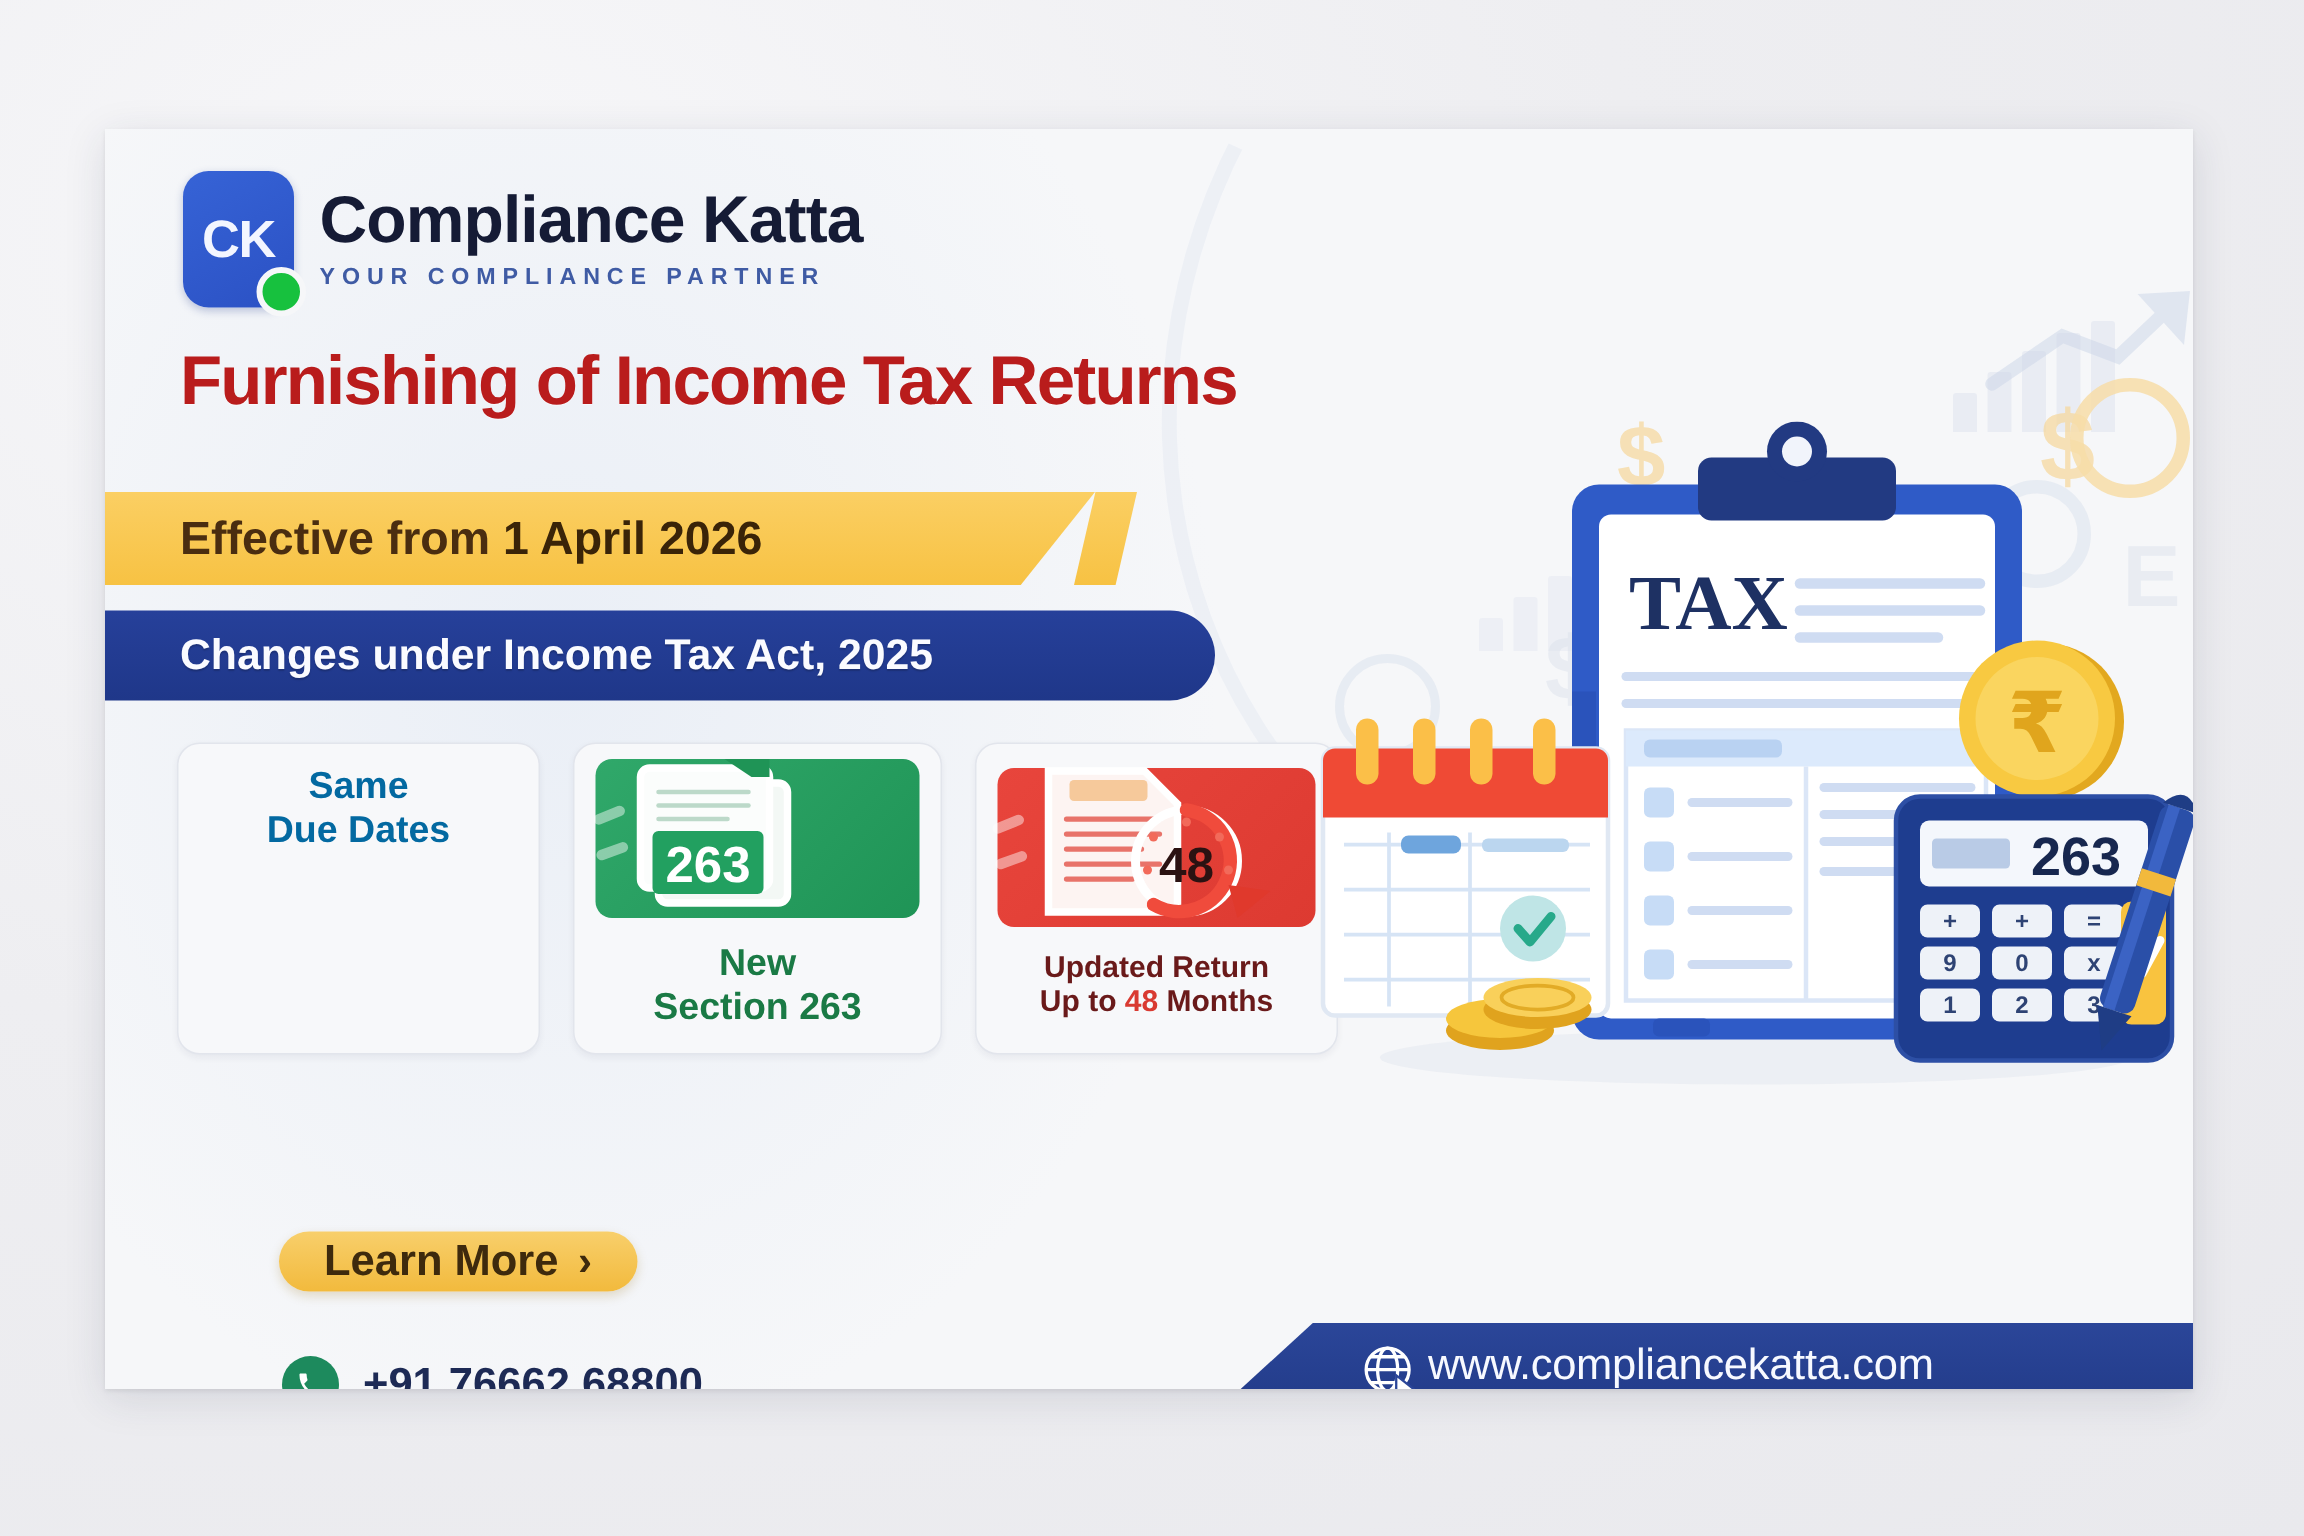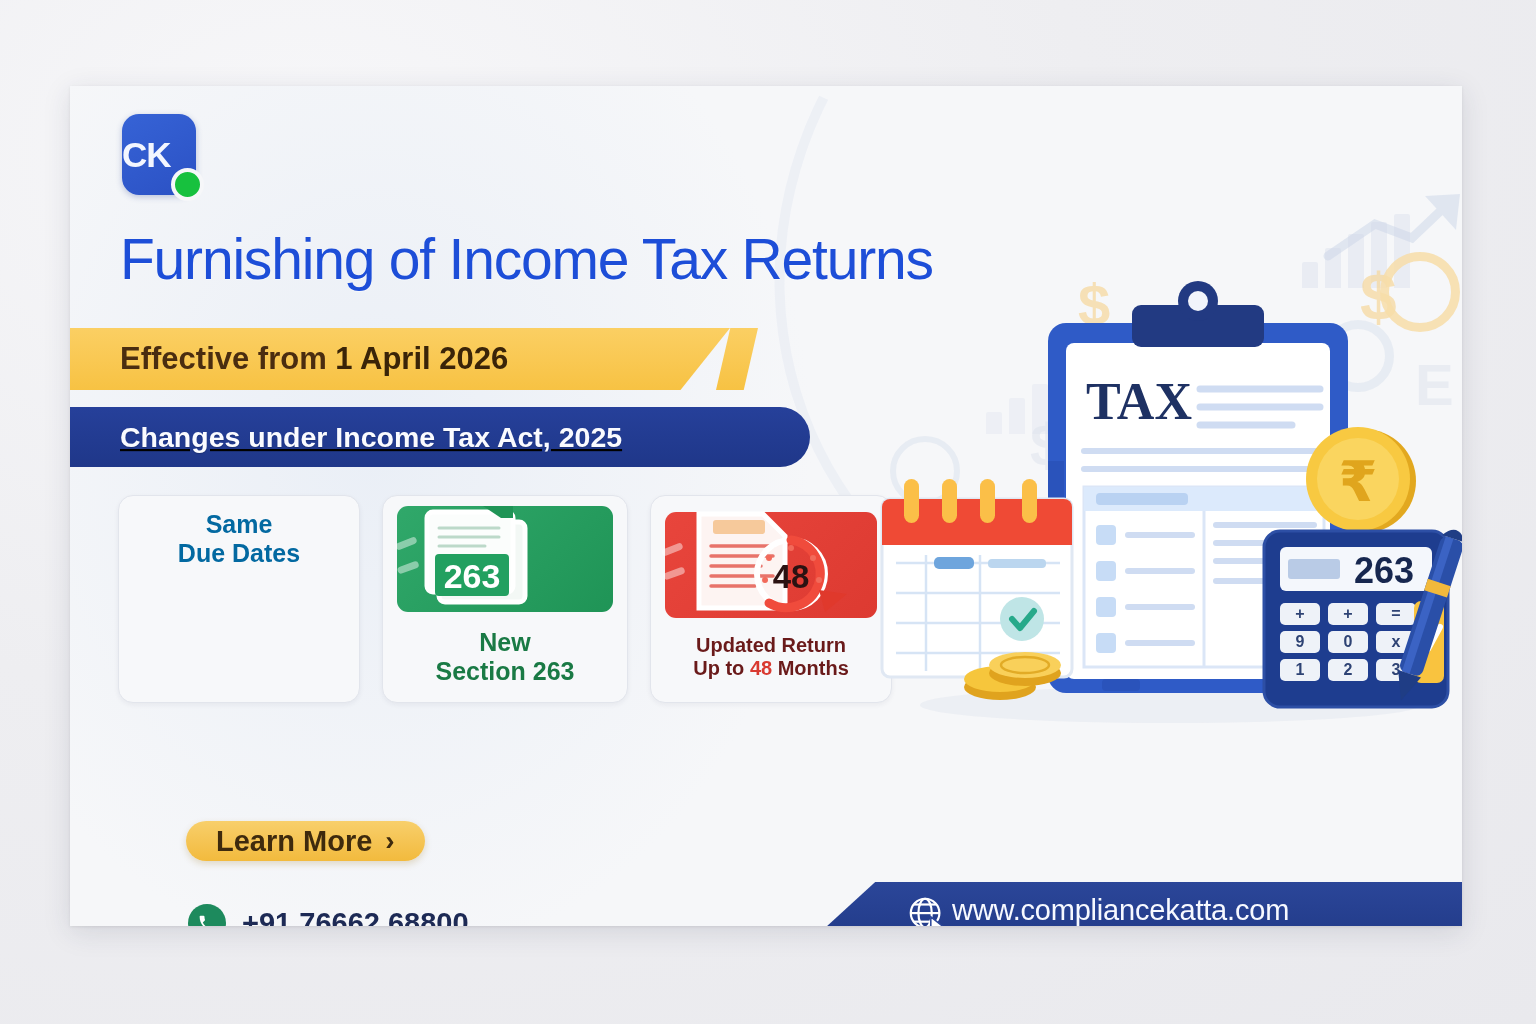--- a/index.html
+++ b/index.html
@@ -29,49 +29,49 @@
   .wm{position:absolute;color:#dfe4ee;opacity:.55;font-weight:700;line-height:1;user-select:none;}
   .wm-gold{color:#f6d9a0;opacity:.75;}
   .bars{position:absolute;display:flex;align-items:flex-end;gap:7px;opacity:.5;}
   .bars i{display:block;width:16px;background:#dde3ee;border-radius:2px 2px 0 0;}
   .updot{position:absolute;width:0;height:0;border-left:13px solid transparent;border-right:13px solid transparent;border-bottom:20px solid #ccd6e8;opacity:.55;}
   .ring{position:absolute;border-radius:50%;border:9px solid #dde4ef;opacity:.6;}
   .ring-gold{border-color:#f7dda8;opacity:.85;}
 
   
   .logo-row{position:absolute;left:52px;top:28px;display:flex;align-items:center;gap:17px;}
-  .logo-mark{position:relative;width:74px;height:81px;border-radius:17px;
+  .logo-mark{position:relative;width:74px;height:91px;border-radius:17px;
     background:linear-gradient(150deg,#3663d6 0%,#2b51c4 100%);
-    display:flex;align-items:center;justify-content:flex-start;
+    display:flex;align-items:center;justify-content:center;
     box-shadow:0 2px 6px rgba(35,60,140,.28);}
   .logo-mark span{color:#f3f6ff;font-size:35px;font-weight:700;letter-spacing:-1px;font-family:"Liberation Sans",sans-serif;}
   .logo-dot{position:absolute;right:-8px;bottom:-6px;width:25px;height:25px;border-radius:50%;background:#17c13e;border:4px solid #f6f7f9;}
   .brand-name{font-size:44px;font-weight:700;color:#151b35;letter-spacing:-.6px;line-height:1;font-family:"Liberation Sans",sans-serif;}
   .brand-tag{margin-top:7px;font-size:15.5px;font-weight:700;color:#3f5ba4;letter-spacing:4.6px;}
 
   
-  .headline{position:absolute;left:50px;top:140px;font-size:57px;font-weight:400;
-    color:#1d4ed8;letter-spacing:-1.2px;white-space:nowrap;
+  .headline{position:absolute;left:50px;top:140px;font-size:46px;font-weight:700;
+    color:#b91c1c;letter-spacing:-1.2px;white-space:nowrap;
     text-shadow:0 1px 0 rgba(255,255,255,.5);}
 
   
   .band-yellow{position:absolute;left:0;top:242px;width:660px;height:62px;
     background:linear-gradient(180deg,#fbcf63 0%,#f7c243 100%);
     clip-path:polygon(0 0, 100% 0, 92.5% 100%, 0 100%);
     display:flex;align-items:center;}
   .band-yellow .txt{margin-left:50px;font-size:31px;font-weight:700;color:#4a2d10;white-space:nowrap;}
   .band-yellow .txt b{color:#3a2408;}
   .band-slash{position:absolute;left:646px;top:242px;width:42px;height:62px;
     background:linear-gradient(180deg,#fbcf63 0%,#f7c243 100%);
     clip-path:polygon(34% 0, 100% 0, 66% 100%, 0 100%);}
 
   
   .band-blue{position:absolute;left:0;top:321px;width:740px;height:60px;
     background:linear-gradient(180deg,#26409a 0%,#1f3789 100%);
-    border-radius:0 30px 30px 0;display:flex;align-items:center;text-decoration:underline;}
+    border-radius:0 30px 30px 0;display:flex;align-items:center;}
   .band-blue .txt{margin-left:50px;font-size:28.5px;font-weight:700;color:#fafbff;white-space:nowrap;
     text-shadow:0 1px 1px rgba(0,0,0,.18);}
 
   
   .cards{position:absolute;left:48px;top:409px;display:flex;gap:22px;}
   .card{width:auto;border:1.5px solid #e2e5ec;border-radius:15px;background:#f7f8fa;
     box-shadow:0 2px 5px rgba(30,40,70,.06);overflow:hidden;
     display:flex;flex-direction:column;}
   .card .icon-wrap{height:118px;position:relative;}
   .card .icon-band{position:absolute;left:14px;top:10px;right:14px;height:106px;border-radius:11px;}
@@ -154,20 +154,24 @@
         <i style="height:36px"></i>
         <i style="height:50px"></i>
         <i style="height:58px"></i>
     </div>
   </div>
 
   <div class="logo-row">
     <div class="logo-mark">
       <span>CK</span>
       <div class="logo-dot"></div>
+    </div>
+    <div>
+      <div class="brand-name">Compliance Katta</div>
+      <div class="brand-tag">YOUR COMPLIANCE PARTNER</div>
     </div>
   </div>
 
   <div class="headline">Furnishing of Income Tax Returns</div>
 
   <div class="band-yellow">
     <div class="txt">
       <span>Effective from </span><b>1 April 2026</b>
     </div>
   </div>

